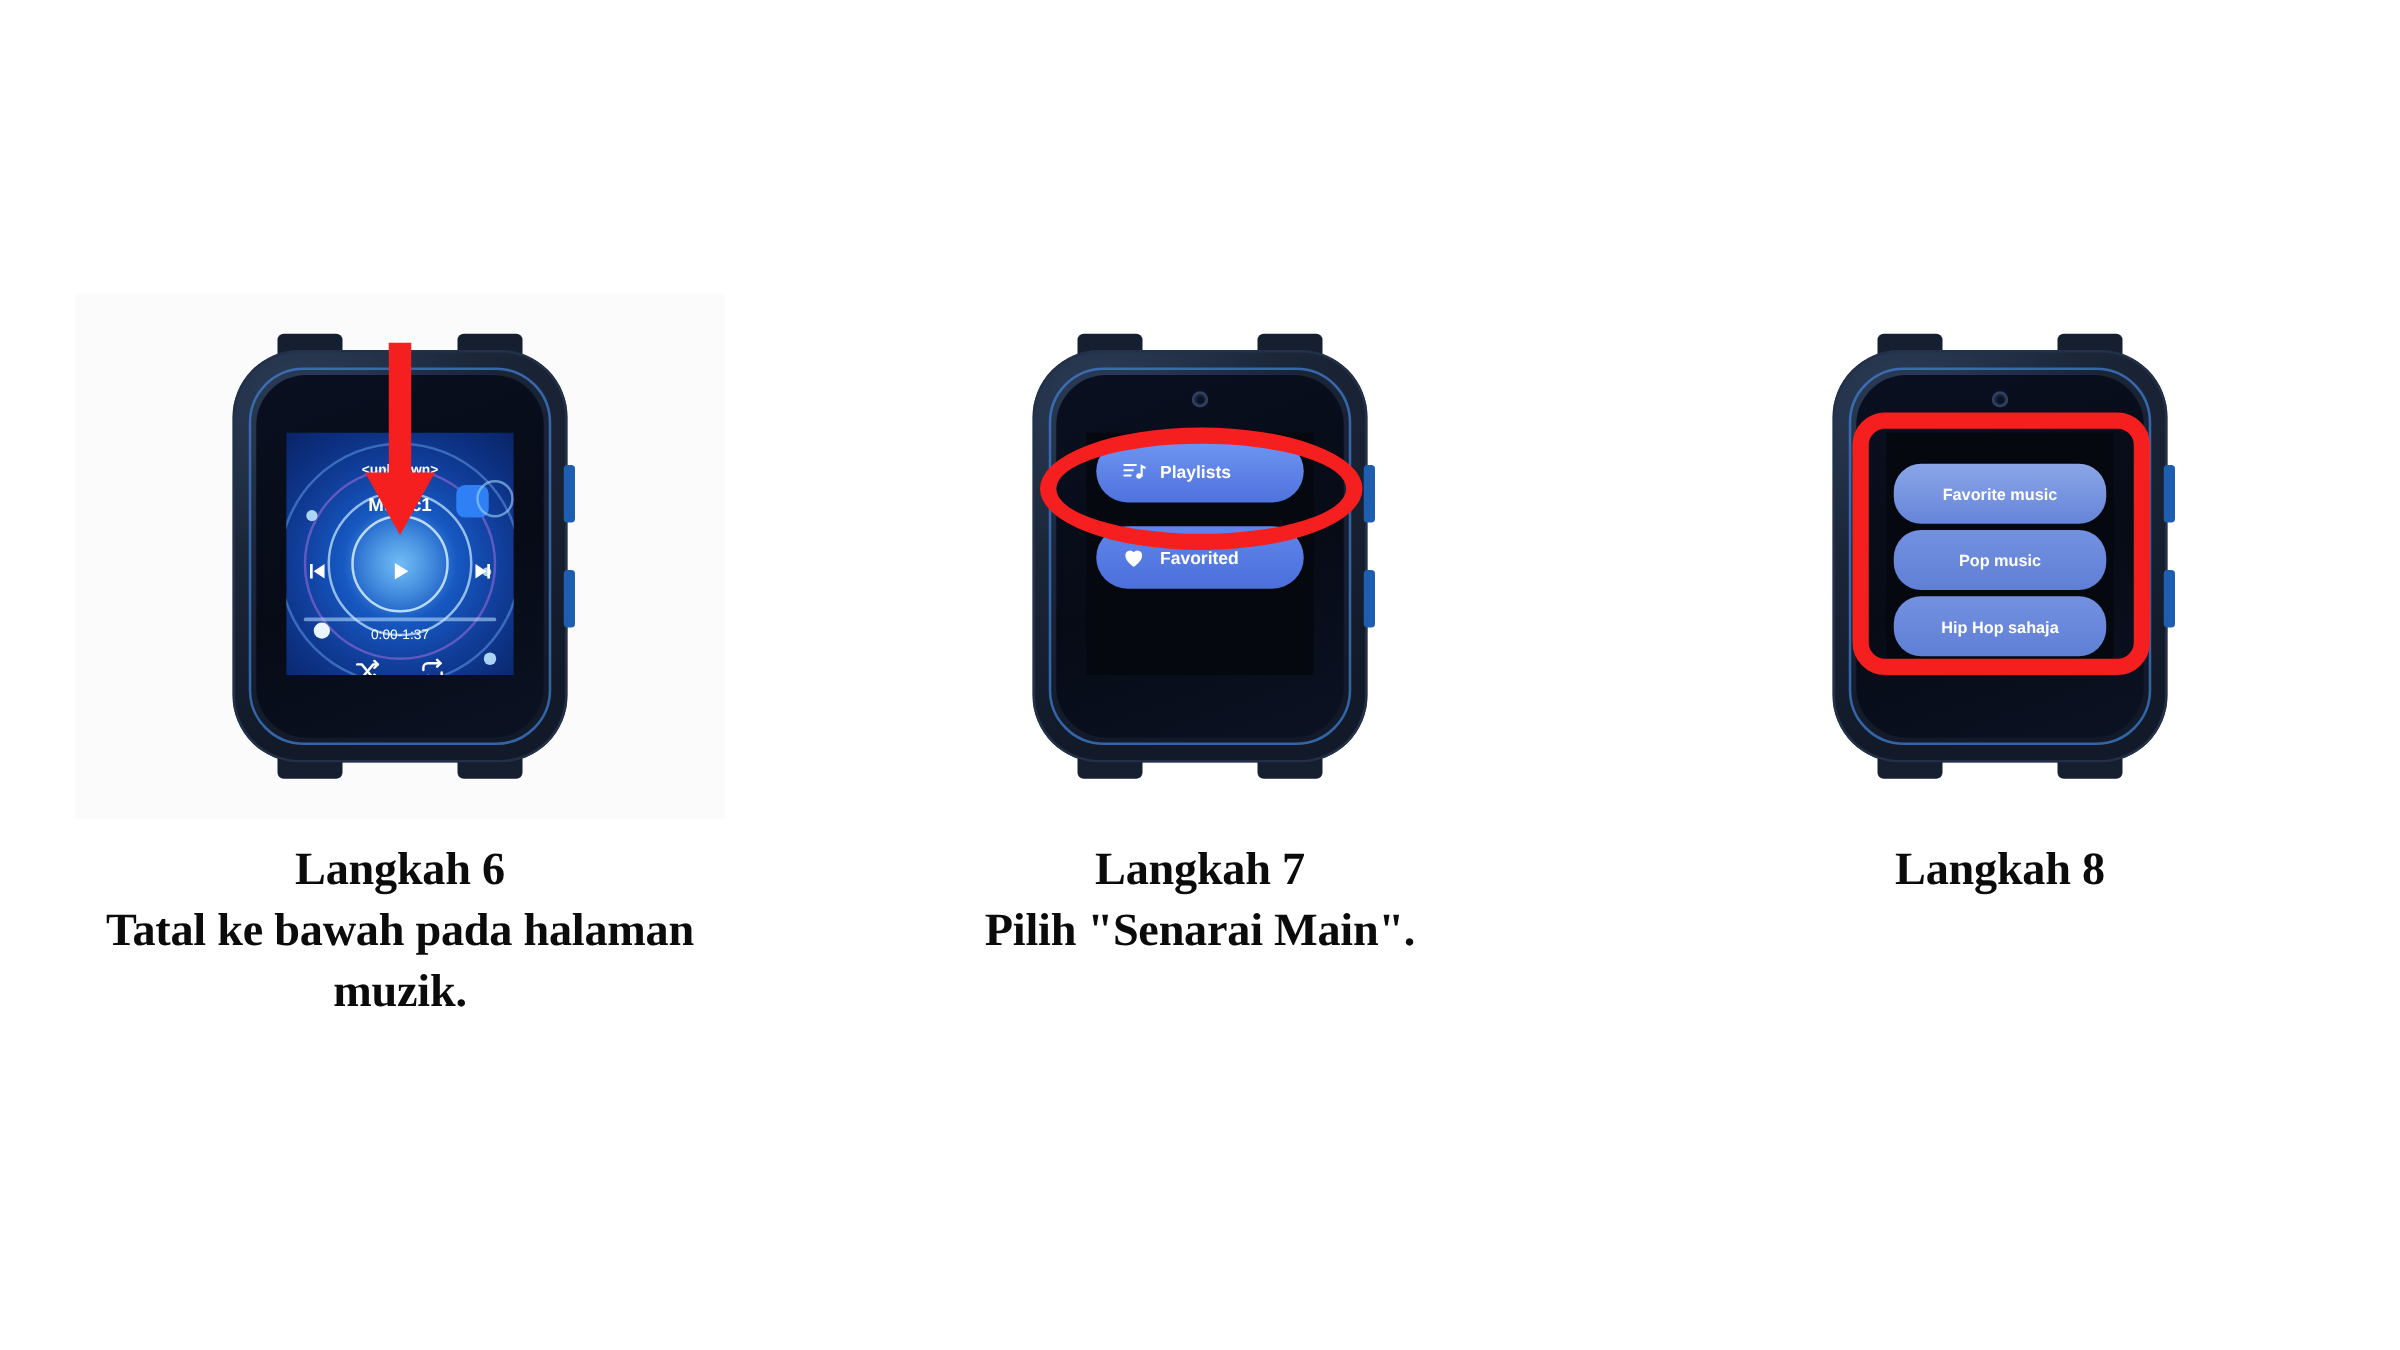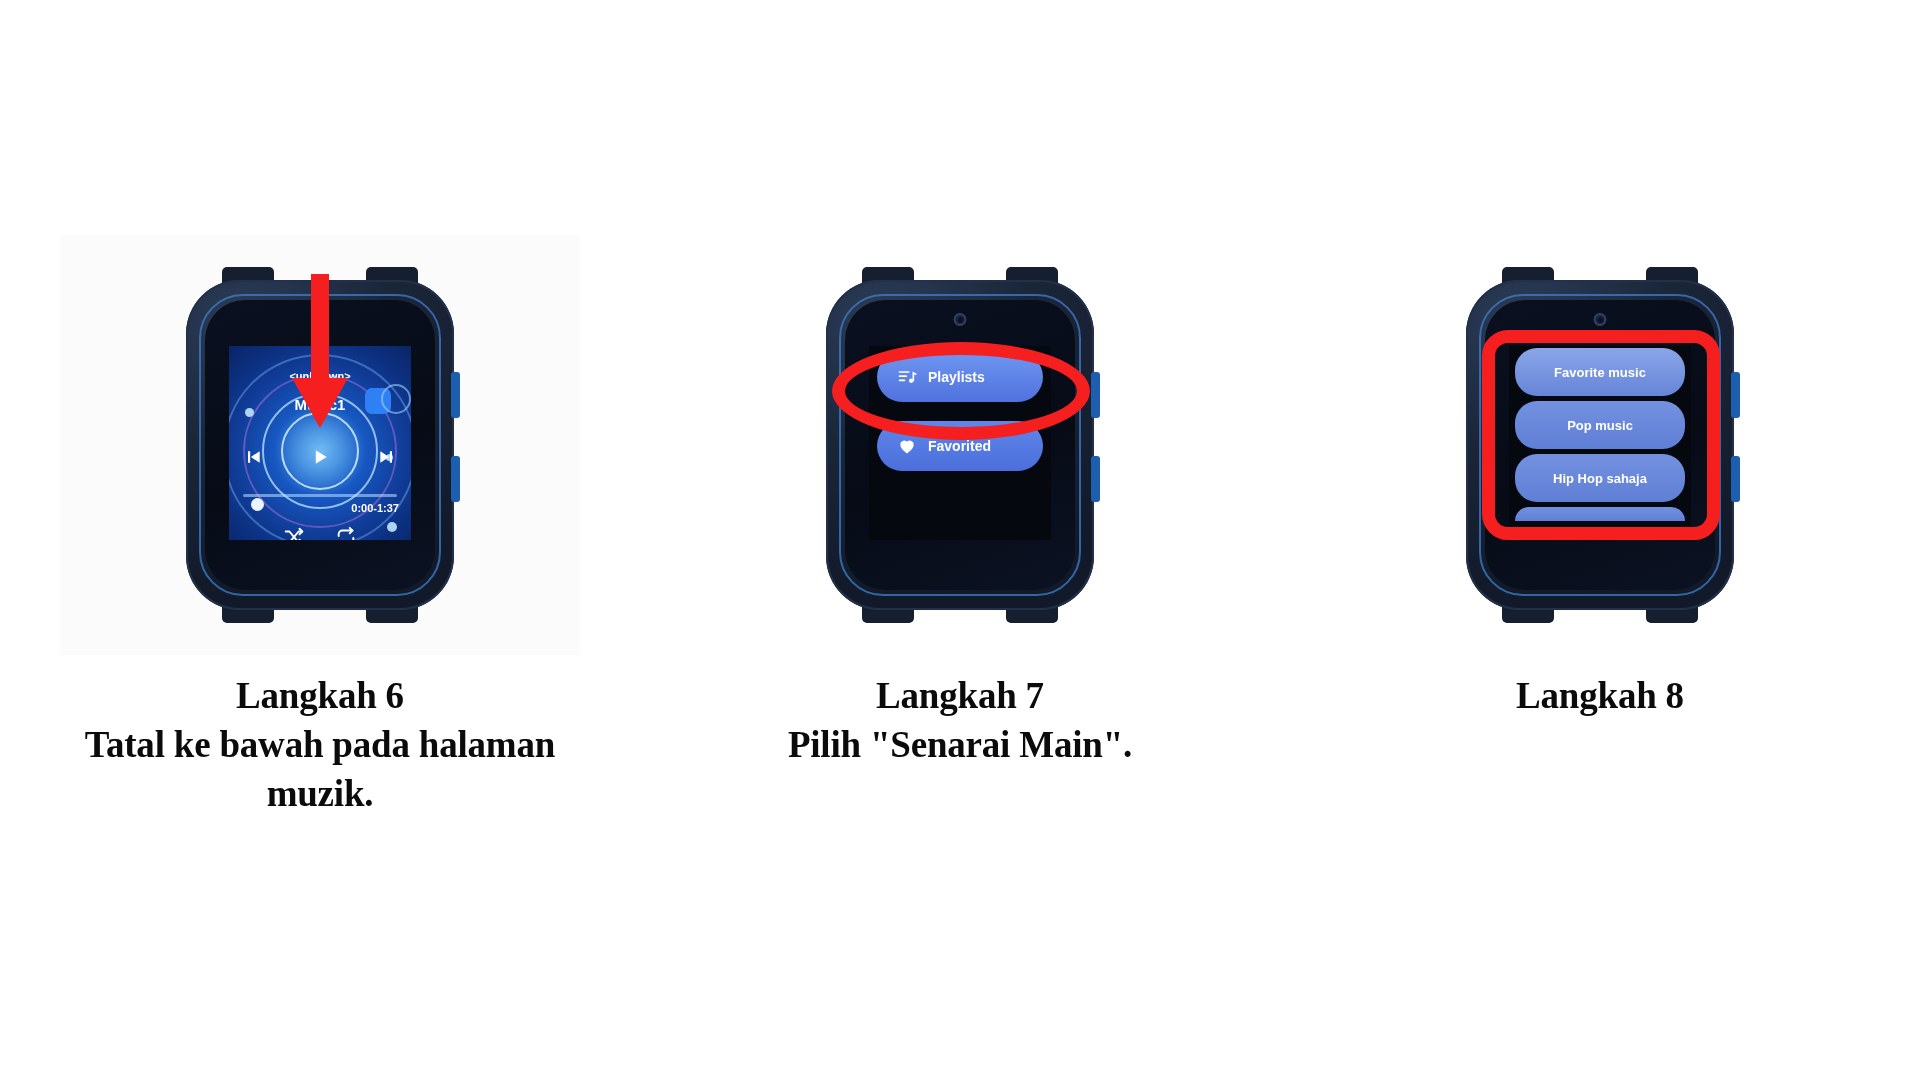--- a/index.html
+++ b/index.html
@@ -202,22 +202,22 @@
   .seek {
     position: absolute;
     left: 14px; right: 14px; top: 148px;
     height: 3px;
     background: rgba(190,225,255,.55);
     border-radius: 2px;
   }
   .times {
     position: absolute;
     left: 12px; right: 12px; top: 156px;
-    display: flex; justify-content: flex-end;
-    font-size: 11px; font-weight: 700;
+    display: flex; justify-content: center;
+    font-size: 11px; font-weight: 400;
   }
   .modes {
     position: absolute;
     left: 0; right: 0; top: 180px;
     display: flex; justify-content: center; gap: 30px;
   }
   .m-ico { width: 22px; height: 22px; }
 
   
   .arrow-down {
@@ -269,21 +269,21 @@
     margin-bottom: 5px;
     border-radius: 22px;
     background: linear-gradient(180deg, #7491e0 0%, #5f7fd6 100%);
     display: flex;
     align-items: center;
     justify-content: center;
     color: #fff;
     font-size: 13px;
     font-weight: 700;
   }
-  .prow.first { background: linear-gradient(180deg, #8aa5e8 0%, #6685d8 100%); }
+  .prow.first { background: linear-gradient(180deg, #8aa5e8 0%, #6685d8 100%); margin-top: 23px; }
   .prow.cut { height: 14px; border-radius: 18px 18px 0 0; margin-bottom: 0; }
 
   
   .ellipse-hl {
     position: absolute;
     border: 13px solid #f61f1f;
     border-radius: 50%;
     box-sizing: border-box;
     z-index: 8;
     pointer-events: none;

